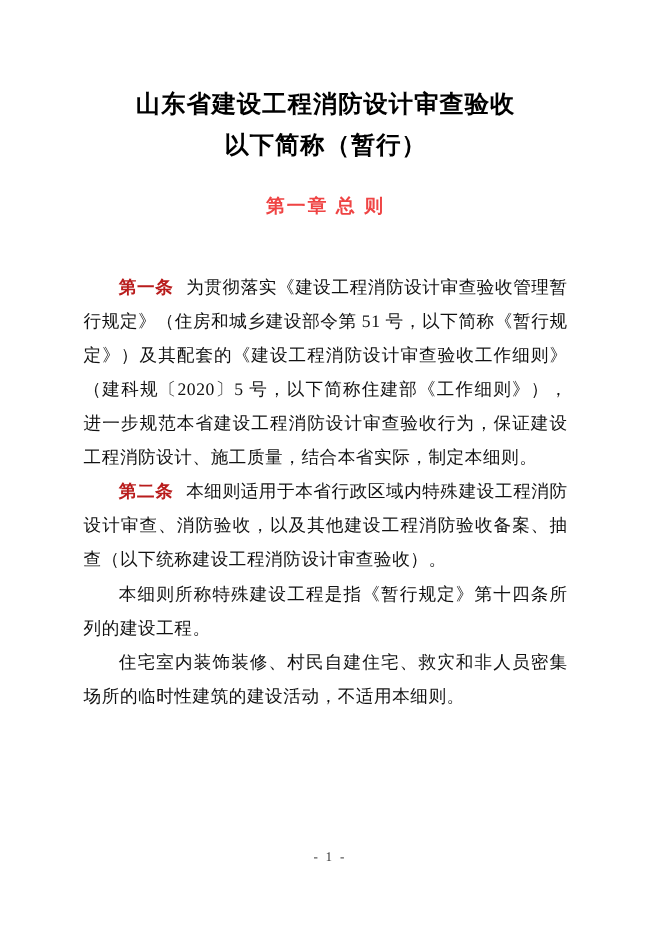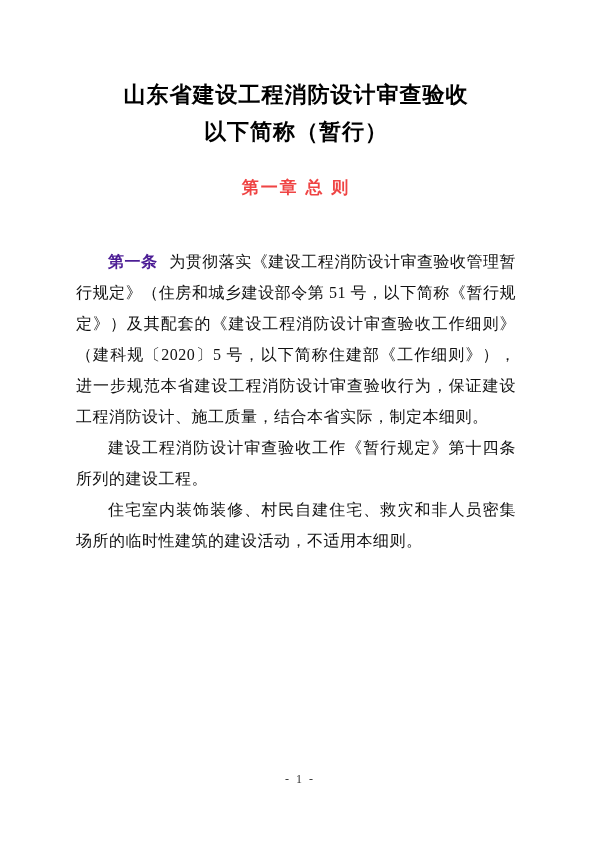--- a/index.html
+++ b/index.html
@@ -46,21 +46,21 @@
     letter-spacing: 0.5px;
   }
   .doc-body p {
     margin: 0;
     text-indent: 2em;
   }
   .article-lead {
     font-family: Liberation Sans, sans-serif;
     font-weight: 700;
     margin-right: 0.45em;
-    color: #4c1d95;
+    color: #b91c1c;
   }
   .page-number {
     position: absolute;
     left: 0;
     right: 0;
     top: 772px;
     text-align: center;
     font-size: 12px;
     color: #333333;
     letter-spacing: 2px;
@@ -78,23 +78,27 @@
 
   <h2 class="chapter-heading">第一章 总 则</h2>
 
   <div class="doc-body">
 
     <p>
       <b class="article-lead">第一条</b>
       <span>为贯彻落实《建设工程消防设计审查验收管理暂行规定》（住房和城乡建设部令第 51 号，以下简称《暂行规定》）及其配套的《建设工程消防设计审查验收工作细则》（建科规〔2020〕5 号，以下简称住建部《工作细则》），进一步规范本省建设工程消防设计审查验收行为，保证建设工程消防设计、施工质量，结合本省实际，制定本细则。</span>
     </p>
 
+    <p>
+      <b class="article-lead">第二条</b>
+      <span>本细则适用于本省行政区域内特殊建设工程消防设计审查、消防验收，以及其他建设工程消防验收备案、抽查（以下统称建设工程消防设计审查验收）。</span>
+    </p>
 
     <p>
-      <span>建设工程消防设计审查验收工作《暂行规定》第十四条所列的建设工程。</span>
+      <span>本细则所称特殊建设工程是指《暂行规定》第十四条所列的建设工程。</span>
     </p>
 
 
     <p>
       <span>住宅室内装饰装修、村民自建住宅、救灾和非人员密集场所的临时性建筑的建设活动，不适用本细则。</span>
     </p>
 
 
   </div>
 

